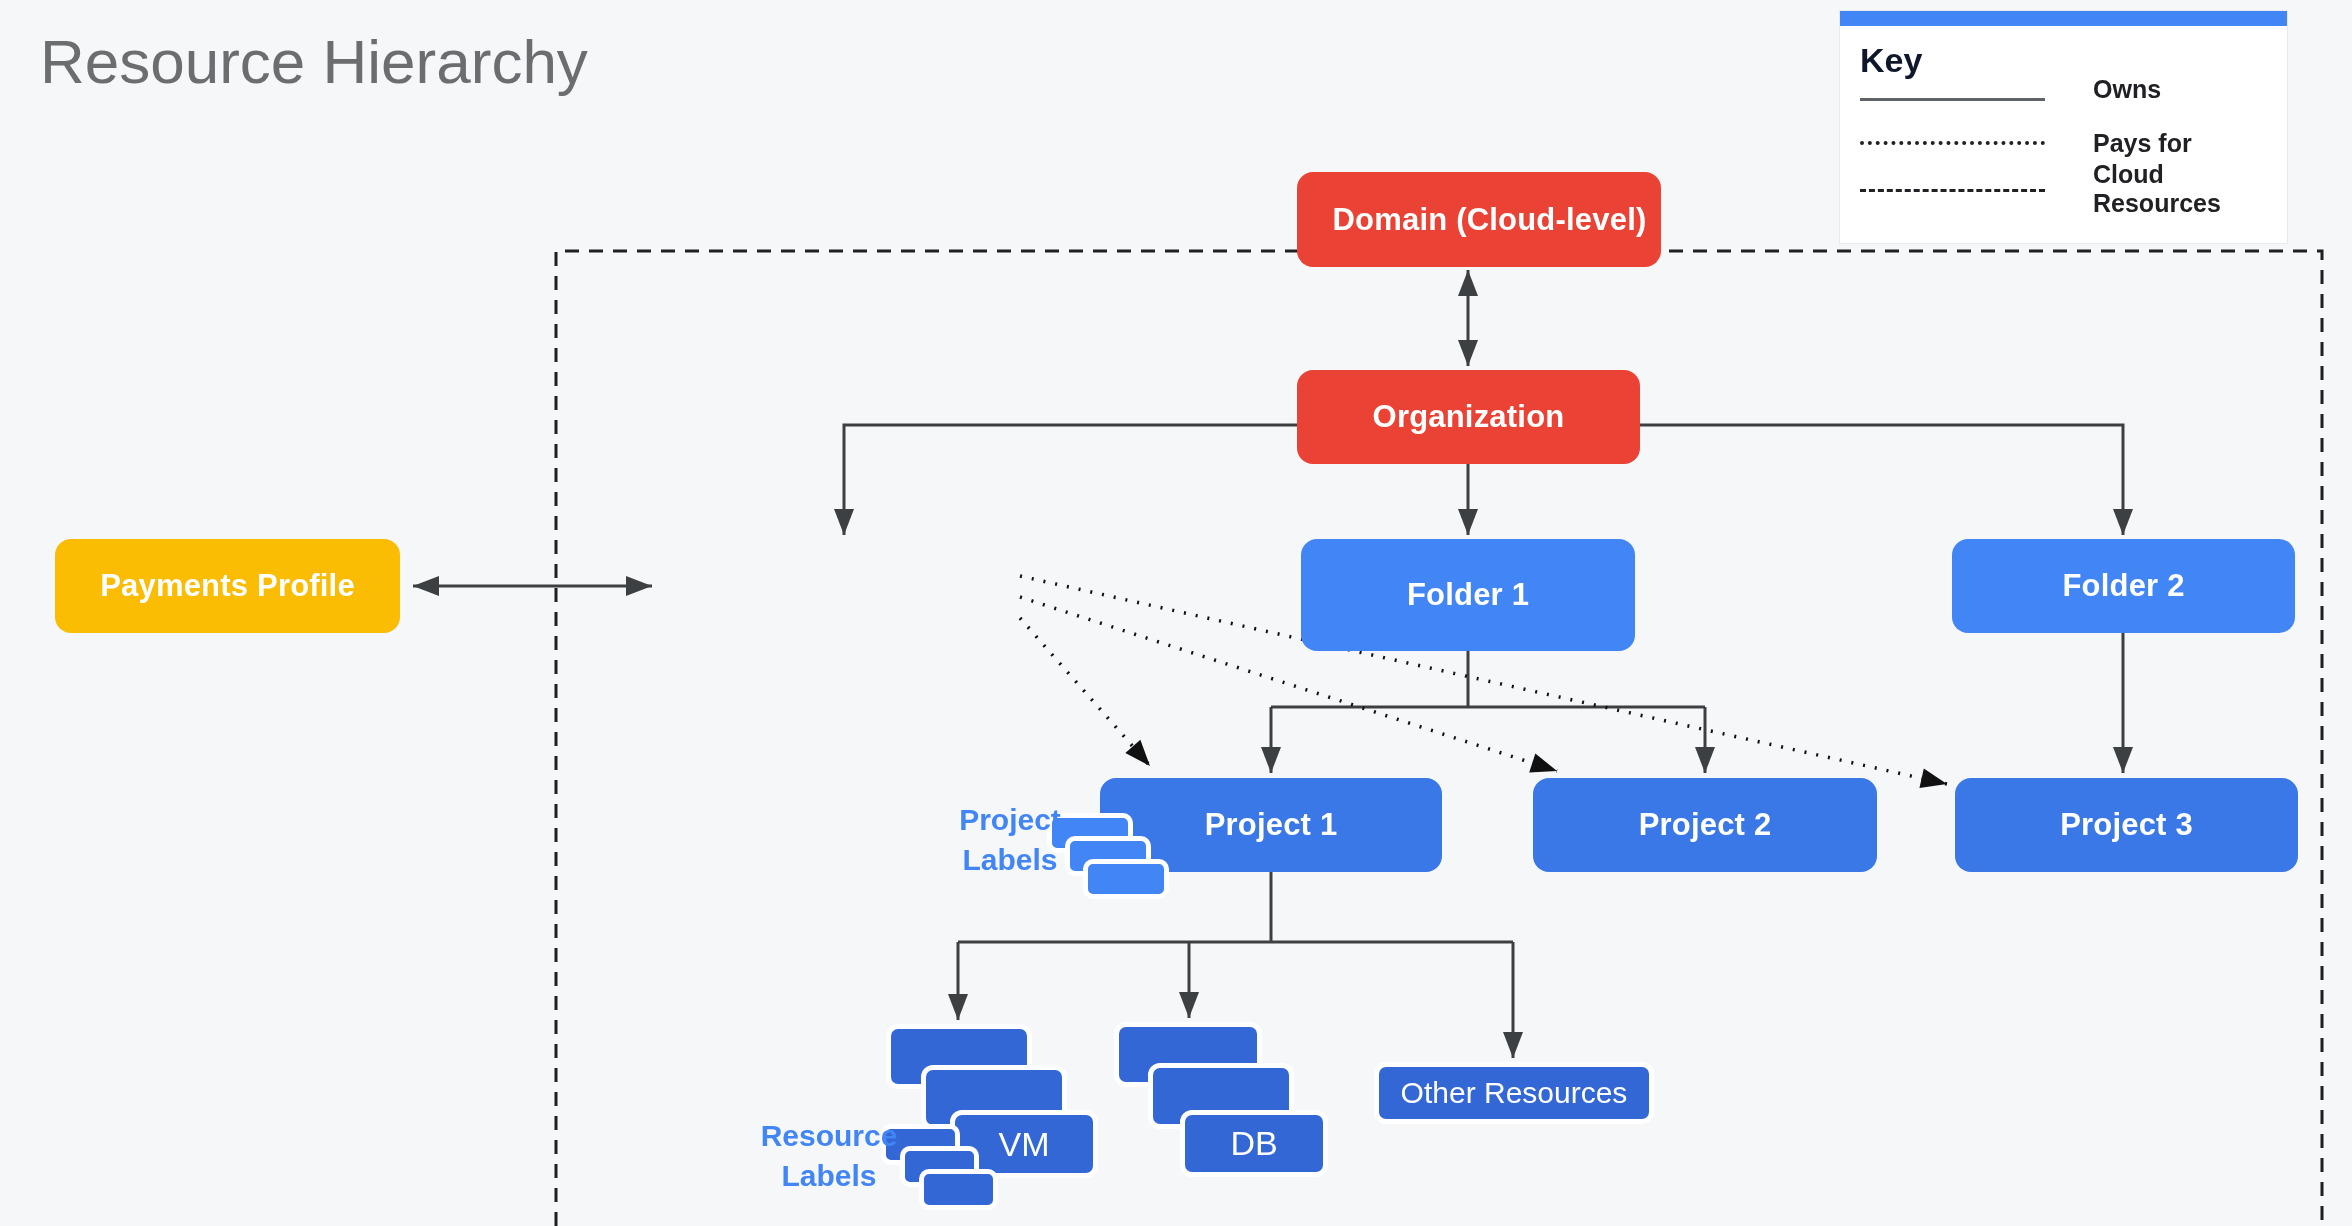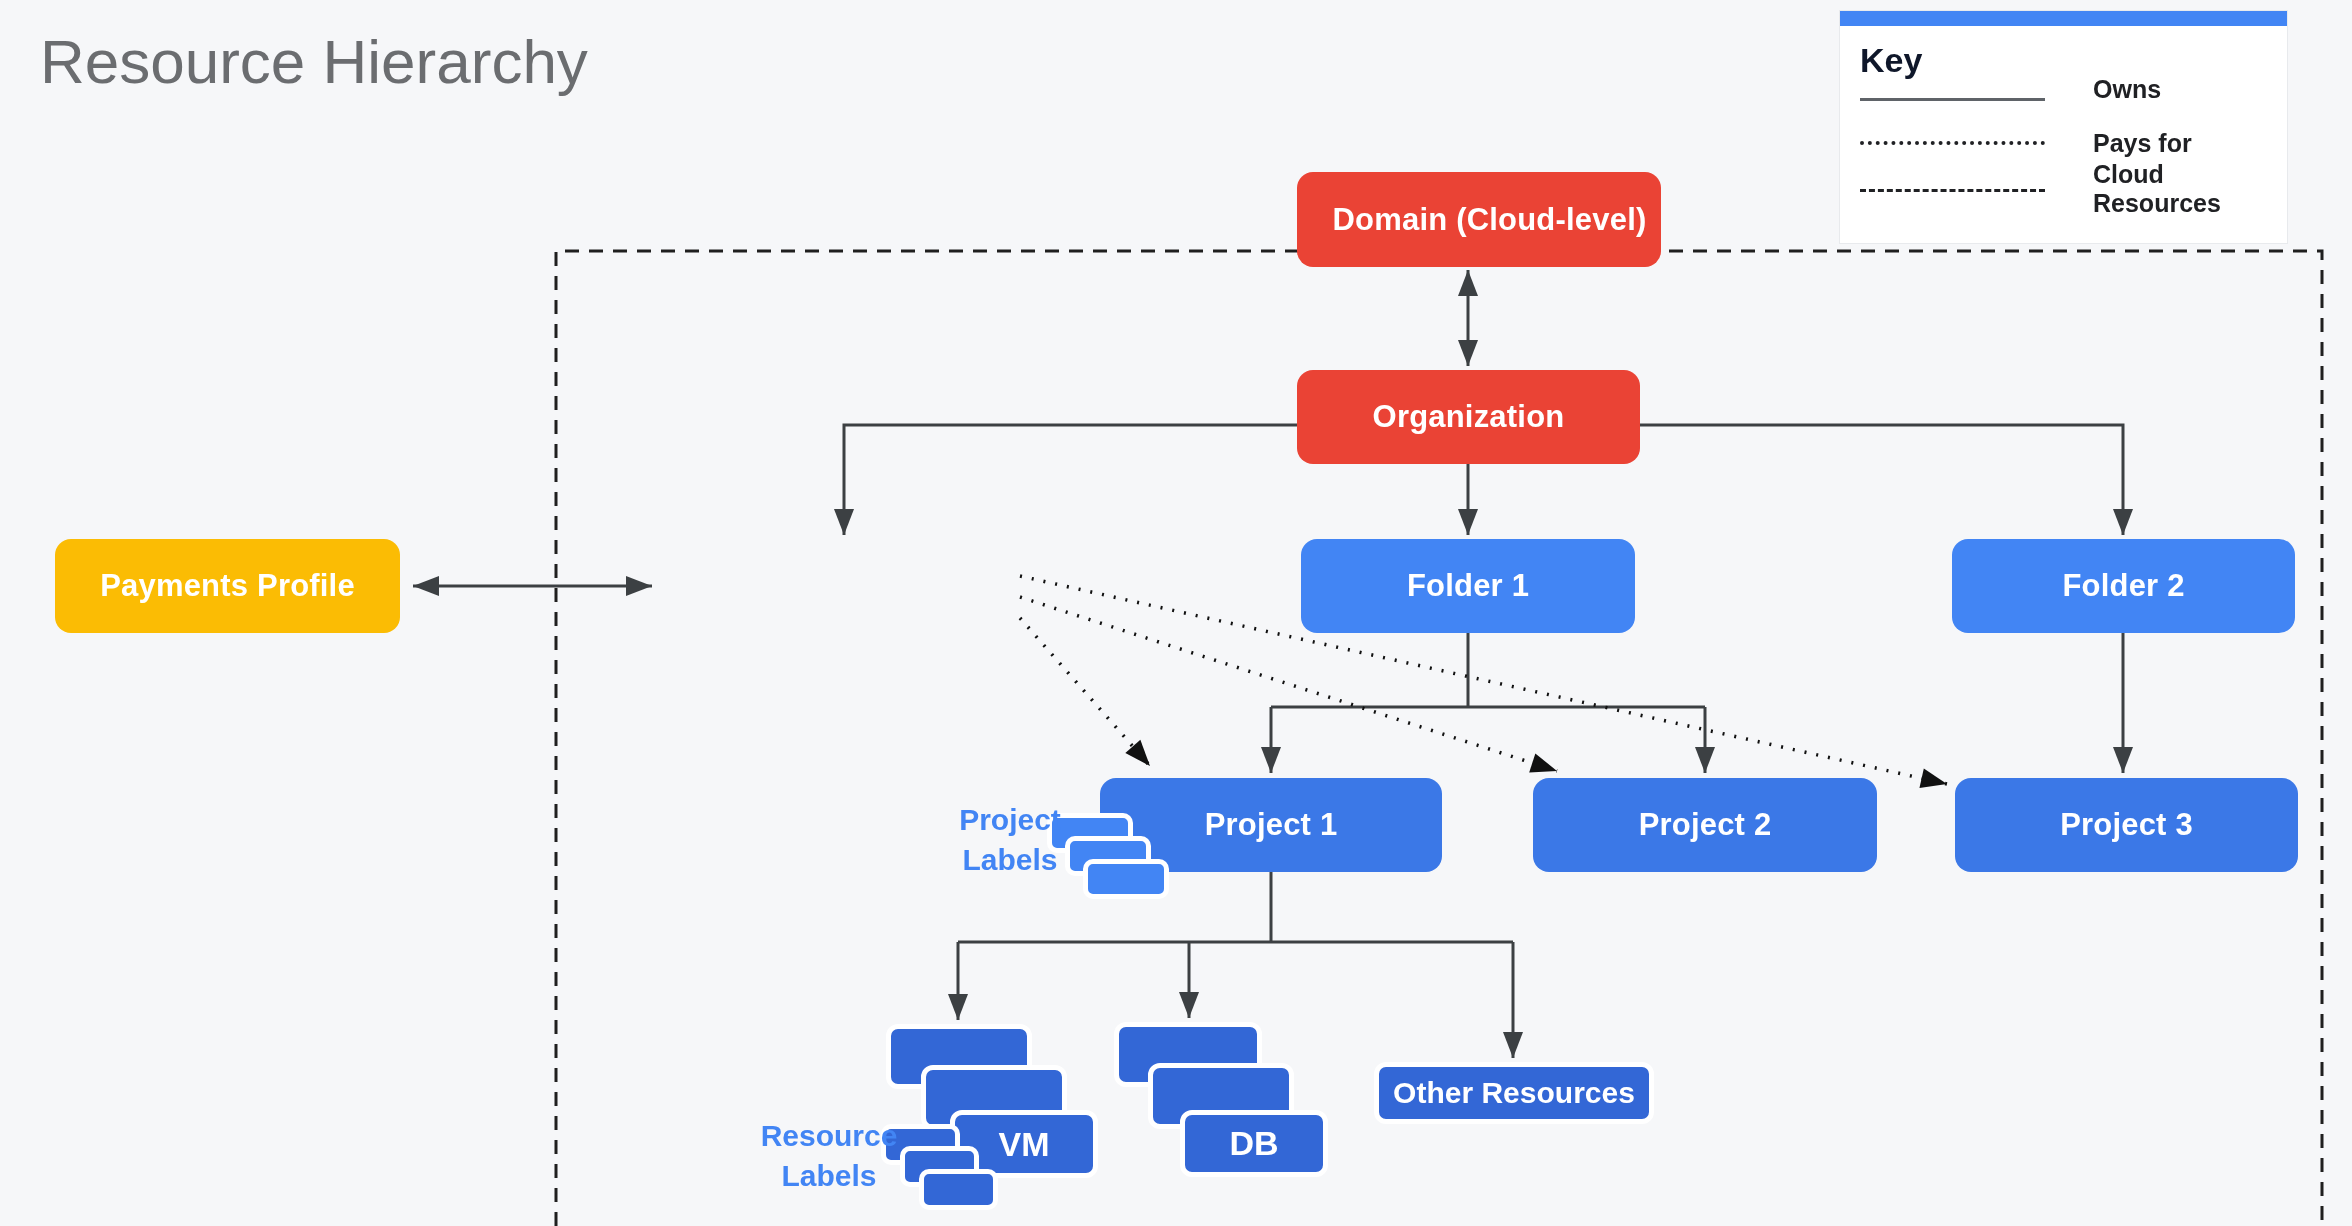--- a/index.html
+++ b/index.html
@@ -8,21 +8,21 @@
   #connectors{position:absolute;left:0;top:0;}
   .node{position:absolute;display:flex;align-items:center;justify-content:center;
         color:#fff;font-weight:700;font-size:31px;border-radius:16px;letter-spacing:.2px;}
   .red{background:#EA4335;}
   .green{background:#34A853;}
   .yellow{background:#FBBC04;}
   .blue{background:#4285F4;}
   .blue2{background:#3B78E7;}
   .blue3{background:#3367D6;}
   .stackrect{position:absolute;border:5px solid #fff;border-radius:12px;box-sizing:border-box;
-             display:flex;align-items:center;justify-content:center;color:#fff;font-weight:700;}
+             display:flex;align-items:center;justify-content:center;color:#fff;font-weight:400;}
   .annot{position:absolute;color:#4285F4;font-weight:700;font-size:30px;line-height:40px;text-align:center;}
   #title{position:absolute;left:40px;top:26px;font-size:62px;color:#6B6D70;font-weight:400;}
   #keybox{position:absolute;left:1839px;top:10px;width:449px;height:234px;background:#fff;
           border:1px solid #E8EAED;box-sizing:border-box;}
   #keybar{position:absolute;left:0;top:0;right:0;height:15px;background:#4285F4;}
   #keyheading{position:absolute;left:20px;top:30px;font-size:34px;font-weight:700;color:#0f172a;}
   .keysample{position:absolute;left:20px;width:185px;height:0;}
   .keysample.solid{border-top:3px solid #5F6368;}
   .keysample.dotted{border-top:4px dotted #202124;}
   .keysample.dashed{border-top:3px dashed #202124;}
@@ -69,21 +69,21 @@
     <line x1="1020" y1="618" x2="1150" y2="766" stroke="#111" stroke-width="3.5" stroke-dasharray="2 10" marker-end="url(#ahb)"></line>
     <line x1="1020" y1="597" x2="1557" y2="771" stroke="#111" stroke-width="3.5" stroke-dasharray="2 10" marker-end="url(#ahb)"></line>
     <line x1="1020" y1="576" x2="1947" y2="784" stroke="#111" stroke-width="3.5" stroke-dasharray="2 10" marker-end="url(#ahb)"></line>
   </svg>
 
   <div id="title">Resource Hierarchy</div>
 
   <div class="node red" style="left:1297px;top:172px;width:343px;height:95px;padding-left:21px;">Domain (Cloud-level)</div>
   <div class="node red" style="left:1297px;top:370px;width:343px;height:94px;">Organization</div>
   <div class="node yellow" style="left:55px;top:539px;width:345px;height:94px;">Payments Profile</div>
-  <div class="node blue" style="left:1301px;top:539px;width:334px;height:94px;">Folder 1</div>
+  <div class="node blue" style="left:1301px;top:539px;width:334px;height:112px;">Folder 1</div>
   <div class="node blue" style="left:1952px;top:539px;width:343px;height:94px;">Folder 2</div>
   <div class="node blue2" style="left:1100px;top:778px;width:342px;height:94px;">Project 1</div>
   <div class="node blue2" style="left:1533px;top:778px;width:344px;height:94px;">Project 2</div>
   <div class="node blue2" style="left:1955px;top:778px;width:343px;height:94px;">Project 3</div>
 
   <div class="stackrect blue" style="left:1047px;top:813px;width:86px;height:40px;border-radius:10px;"></div>
   <div class="stackrect blue" style="left:1065px;top:836px;width:86px;height:40px;border-radius:10px;"></div>
   <div class="stackrect blue" style="left:1083px;top:859px;width:86px;height:40px;border-radius:10px;"></div>
   <div class="annot" style="left:925px;top:800px;width:170px;">Project Labels</div>
 

